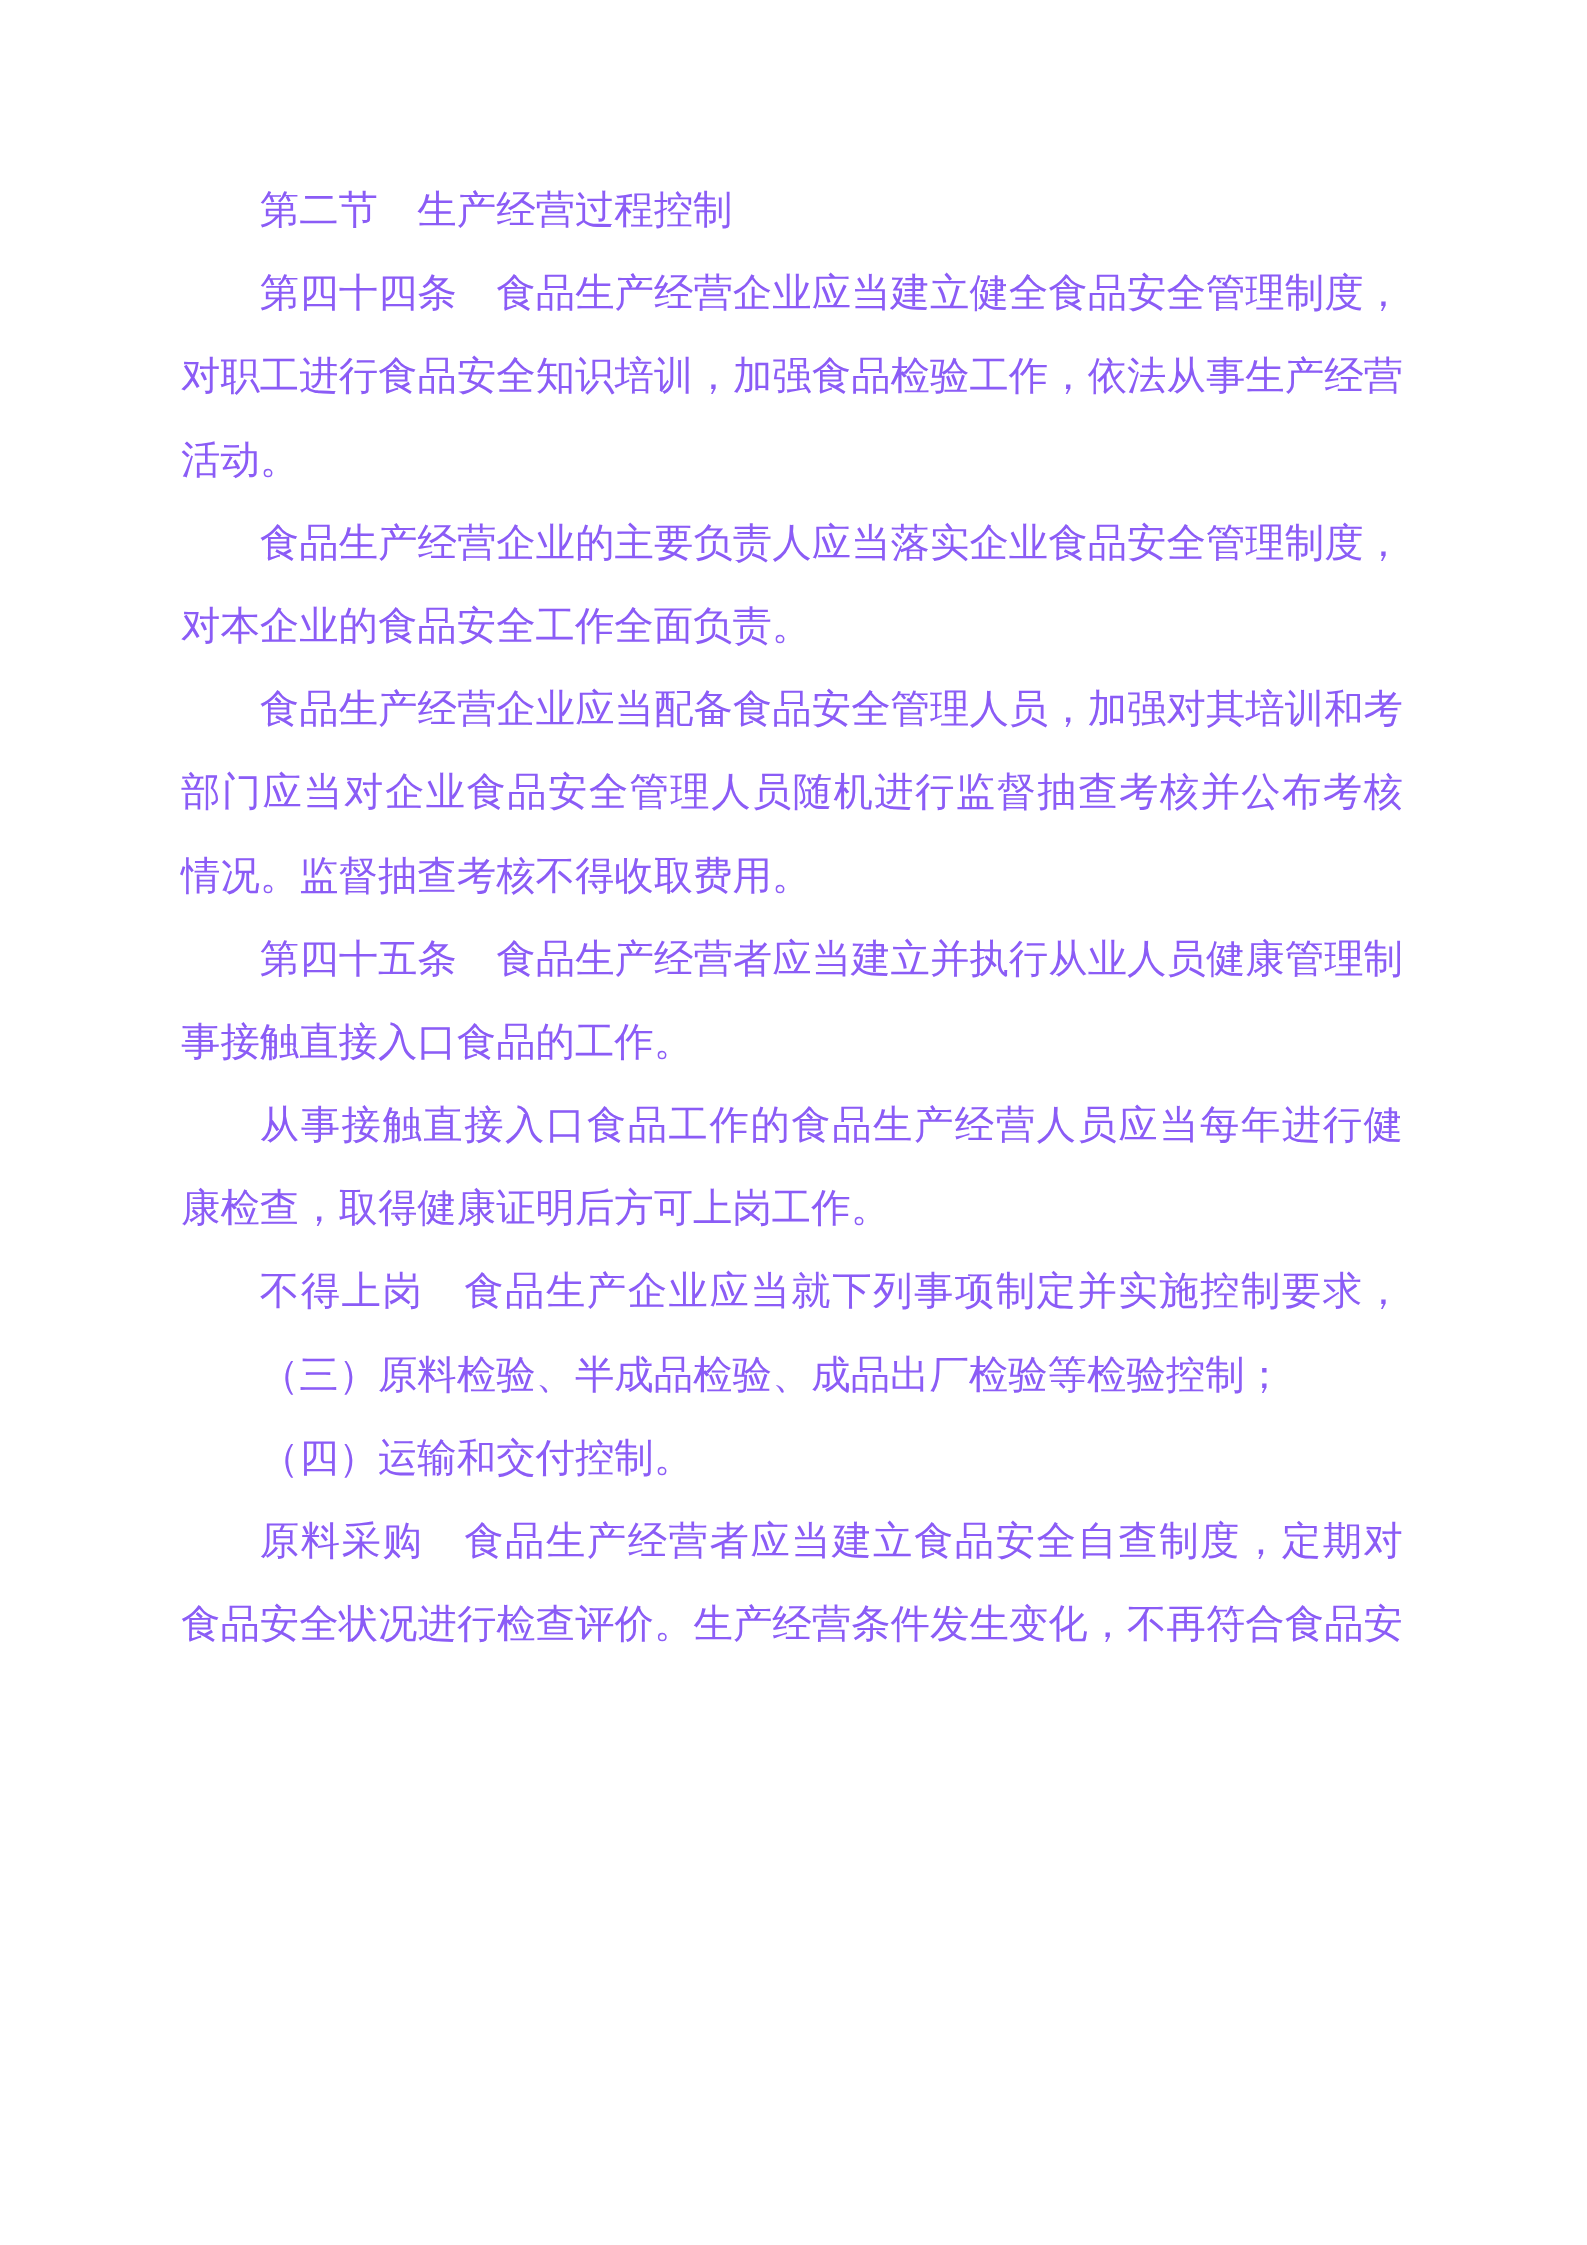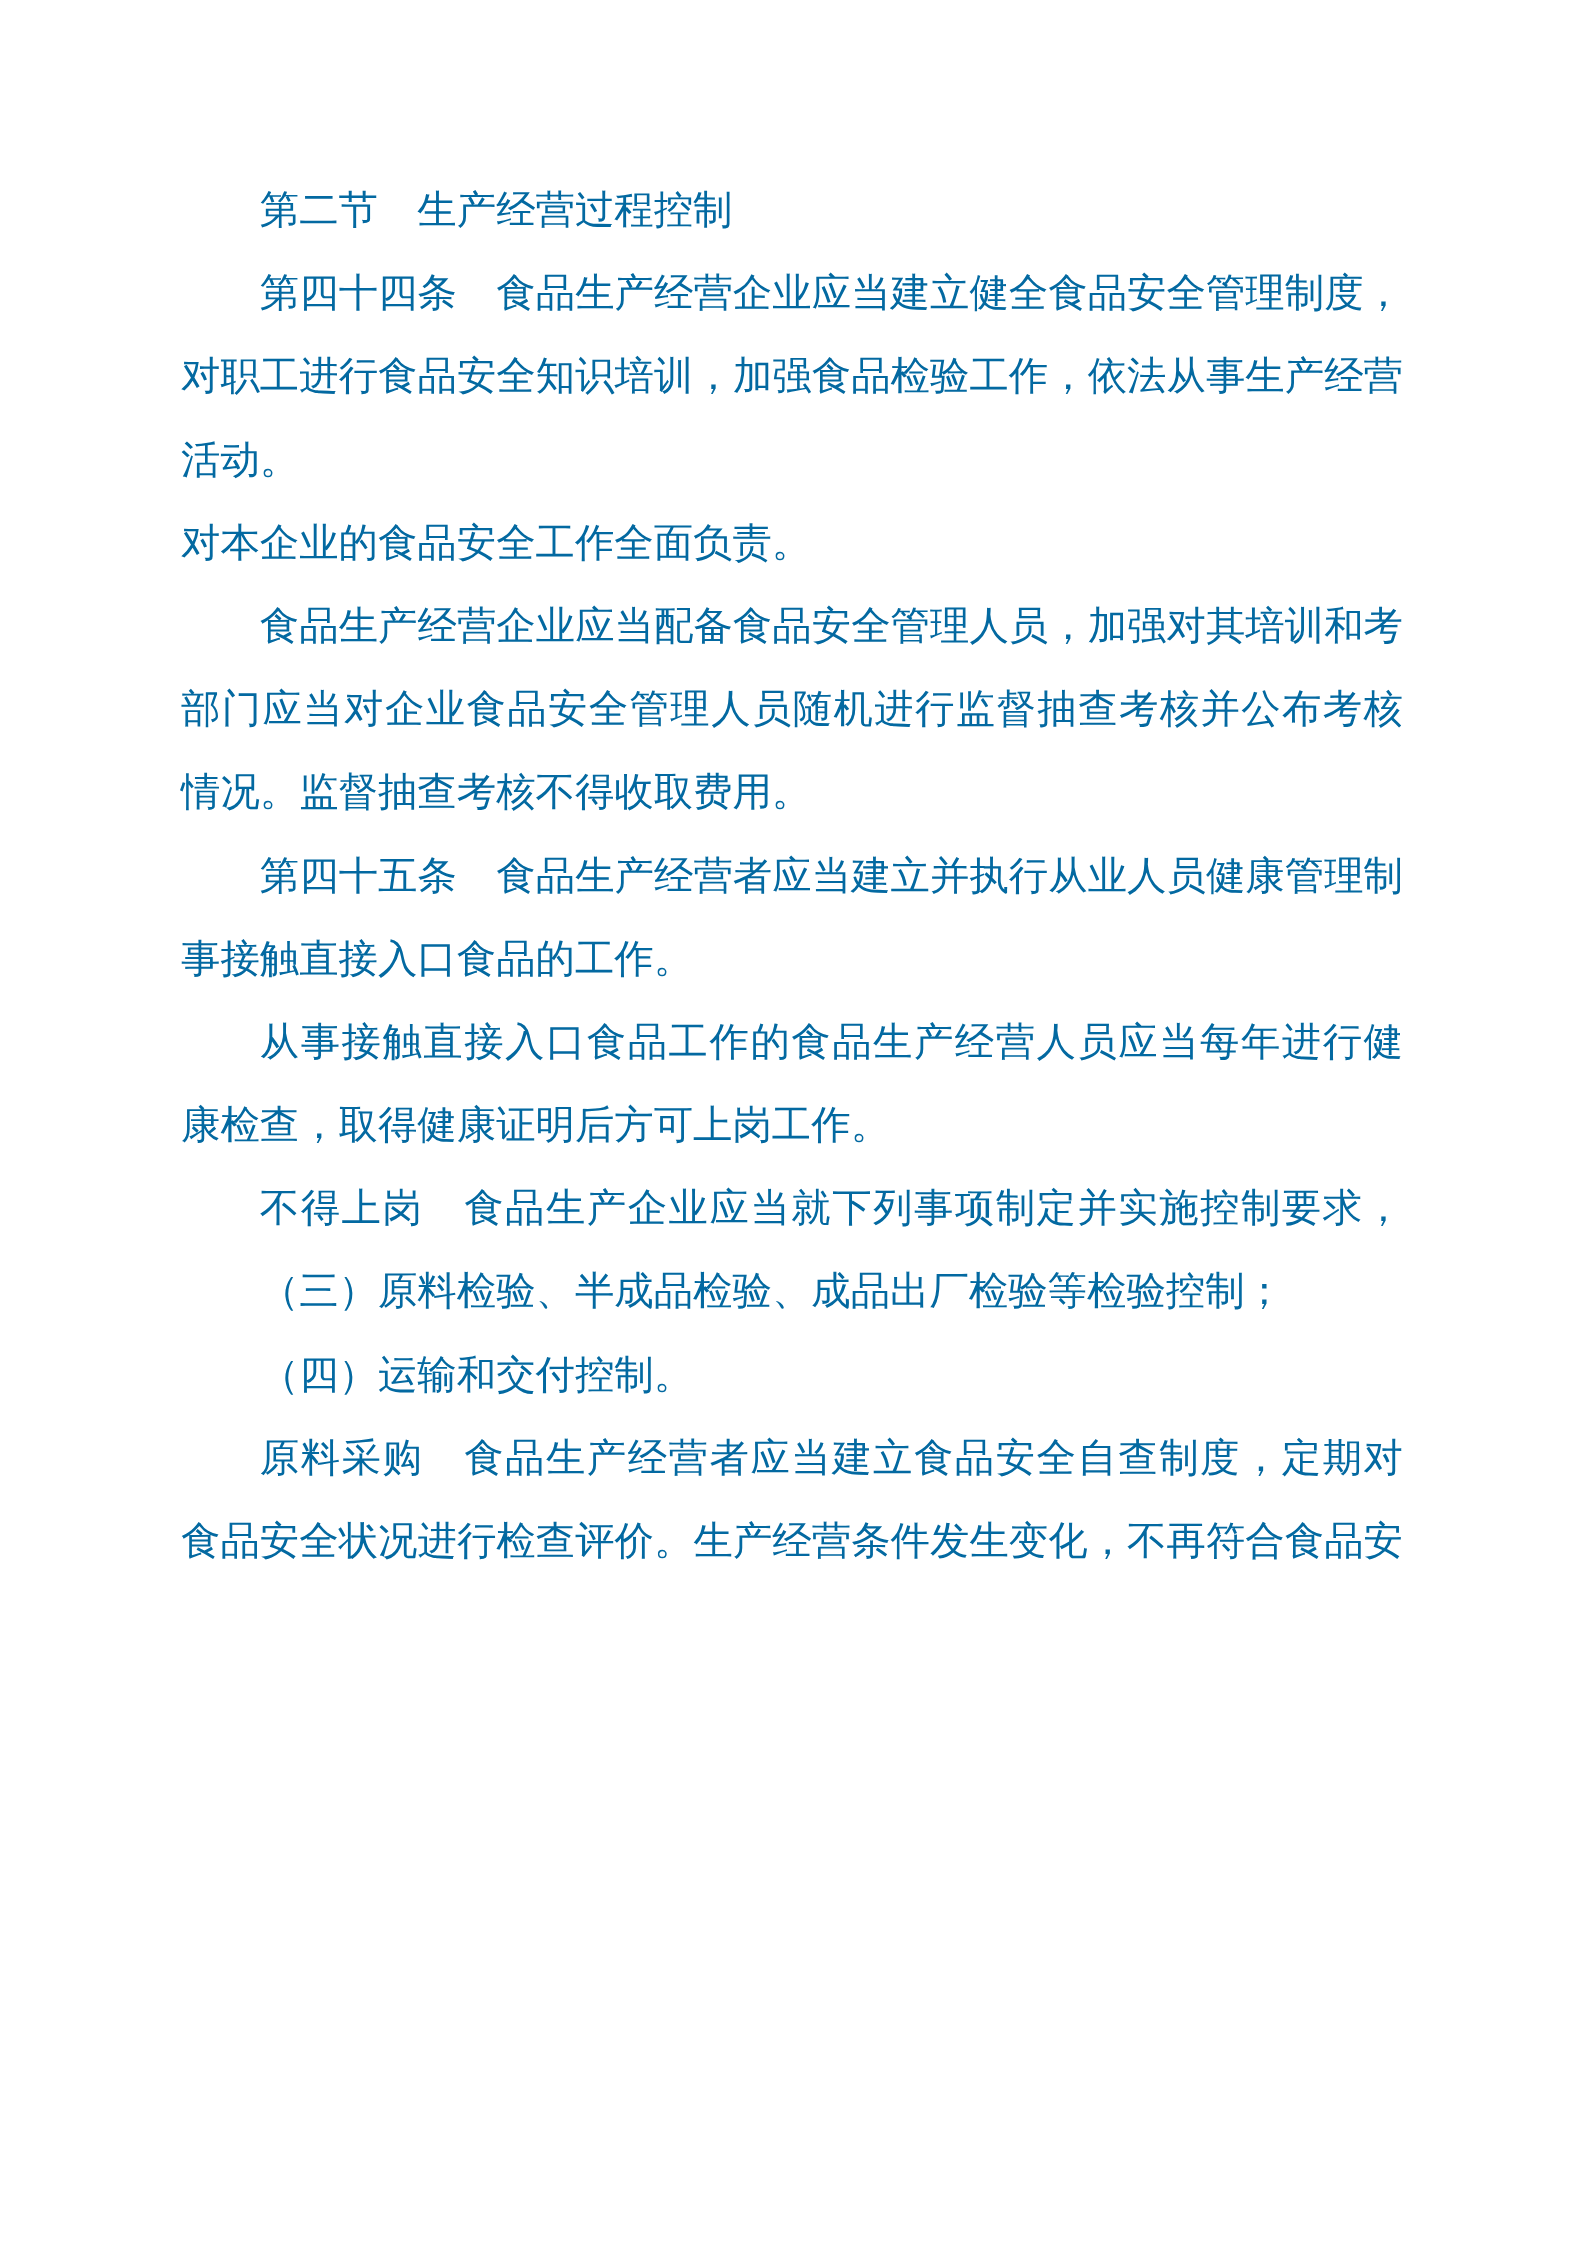--- a/index.html
+++ b/index.html
@@ -7,21 +7,21 @@
     padding: 0;
     background: #ffffff;
   }
   .page {
     position: relative;
     width: 1587px;
     height: 1759px;
     background: #ffffff;
     overflow: hidden;
     font-family: "DejaVu Serif", "Liberation Serif", serif;
-    color: #0369a1;
+    color: #8b5cf6;
   }
   .text-block {
     position: absolute;
     left: 181px;
     top: 168px;
     width: 1222px;
   }
   .line {
     box-sizing: border-box;
     width: 1222px;
@@ -43,20 +43,21 @@
 </style>
 </head>
 <body>
 
 <div class="page">
   <div class="text-block">
       <div class="line indent">第二节　生产经营过程控制</div>
       <div class="line indent fill">第四十四条　食品生产经营企业应当建立健全食品安全管理制度，</div>
       <div class="line fill">对职工进行食品安全知识培训，加强食品检验工作，依法从事生产经营</div>
       <div class="line">活动。</div>
+      <div class="line indent fill">食品生产经营企业的主要负责人应当落实企业食品安全管理制度，</div>
       <div class="line">对本企业的食品安全工作全面负责。</div>
       <div class="line indent fill">食品生产经营企业应当配备食品安全管理人员，加强对其培训和考</div>
       <div class="line fill">部门应当对企业食品安全管理人员随机进行监督抽查考核并公布考核</div>
       <div class="line">情况。监督抽查考核不得收取费用。</div>
       <div class="line indent fill">第四十五条　食品生产经营者应当建立并执行从业人员健康管理制</div>
       <div class="line">事接触直接入口食品的工作。</div>
       <div class="line indent fill">从事接触直接入口食品工作的食品生产经营人员应当每年进行健</div>
       <div class="line">康检查，取得健康证明后方可上岗工作。</div>
       <div class="line indent fill">不得上岗　食品生产企业应当就下列事项制定并实施控制要求，</div>
       <div class="line indent">（三）原料检验、半成品检验、成品出厂检验等检验控制；</div>

